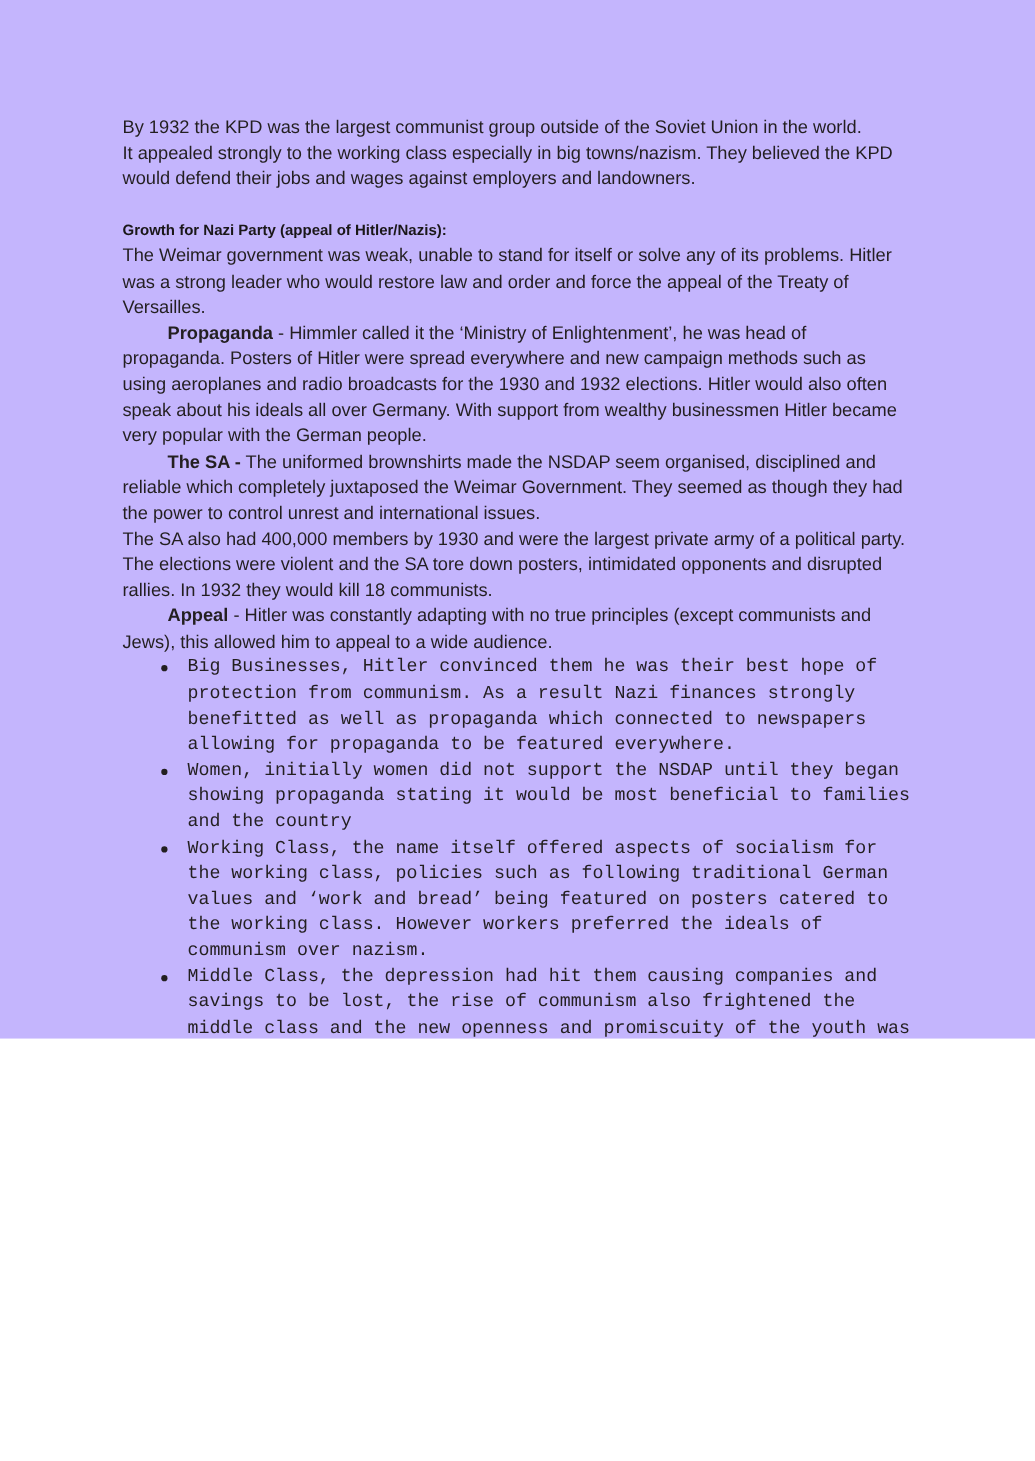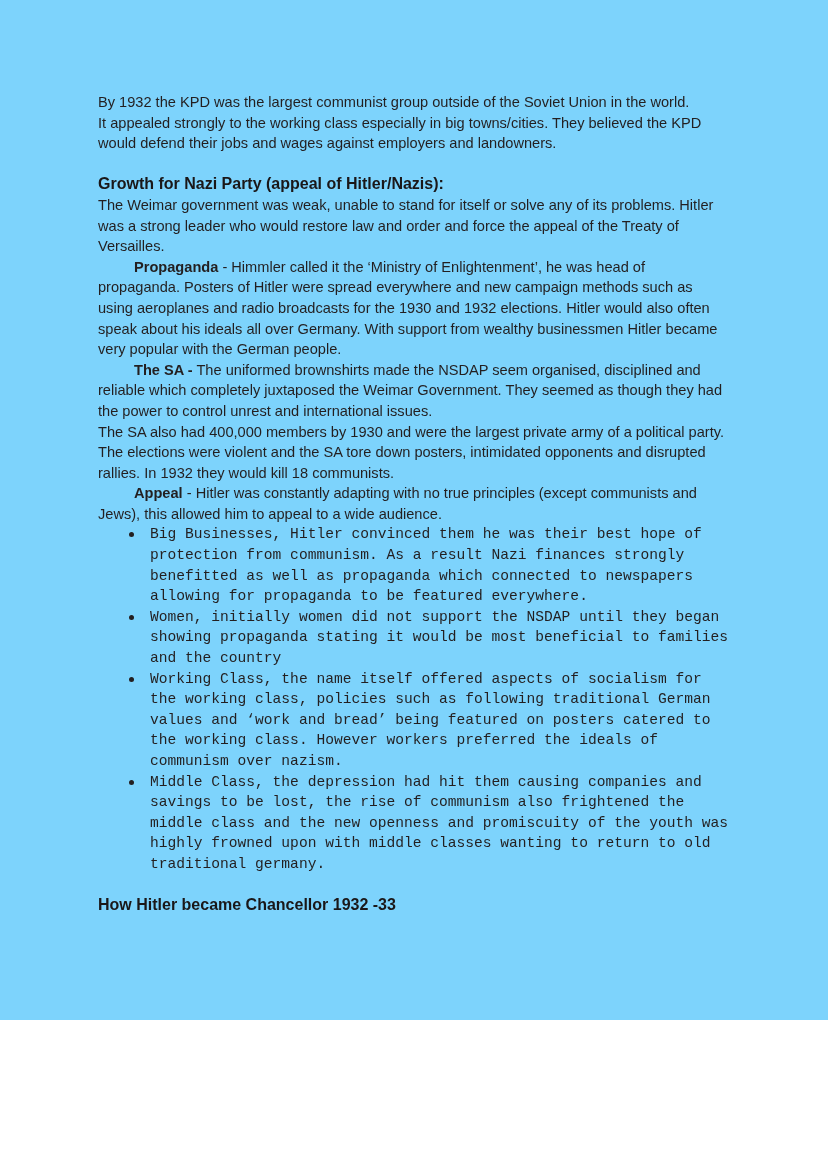--- a/index.html
+++ b/index.html
@@ -3,22 +3,22 @@
 <meta charset="utf-8">
 <style>
   html, body {
     margin: 0;
     padding: 0;
     background: #ffffff;
   }
   .page {
     position: relative;
     width: 828px;
-    height: 1020px;
-    background: #7dd3fc;
+    height: 831px;
+    background: #c4b5fd;
     box-sizing: border-box;
     overflow: hidden;
   }
   .doc-body {
     position: absolute;
     left: 98px;
     top: 92px;
     width: 630px;
     font-family: "Liberation Sans", "DejaVu Sans", sans-serif;
     font-size: 14.6px;
@@ -29,21 +29,21 @@
   .para {
     margin: 0;
     text-align: left;
   }
   .spacer {
     height: 20.6px;
   }
   .heading {
     margin: 0;
     font-weight: bold;
-    font-size: 16px;
+    font-size: 12px;
     line-height: 20.6px;
     color: #1a1718;
   }
   .lead {
     font-weight: bold;
     margin-left: 36px;
   }
   ul.bullets {
     margin: 0;
     padding: 0;
@@ -67,21 +67,21 @@
   }
 </style>
 </head>
 <body>
 
 <div class="page">
   <div class="doc-body">
 
     <p class="para">By 1932 the KPD was the largest communist group outside of the Soviet Union in the world.</p>
 
-    <p class="para">It appealed strongly to the working class especially in big towns/cities. They believed the KPD would defend their jobs and wages against employers and landowners.</p>
+    <p class="para">It appealed strongly to the working class especially in big towns/nazism. They believed the KPD would defend their jobs and wages against employers and landowners.</p>
 
 
     <div class="spacer"></div>
 
     <p class="heading">Growth for Nazi Party (appeal of Hitler/Nazis):</p>
 
     <p class="para">The Weimar government was weak, unable to stand for itself or solve any of its problems. Hitler was a strong leader who would restore law and order and force the appeal of the Treaty of Versailles.</p>
 
     <p class="para"><span class="lead">Propaganda</span><span> - Himmler called it the ‘Ministry of Enlightenment’, he was head of propaganda. Posters of Hitler were spread everywhere and new campaign methods such as using aeroplanes and radio broadcasts for the 1930 and 1932 elections. Hitler would also often speak about his ideals all over Germany. With support from wealthy businessmen Hitler became very popular with the German people.</span></p>
 

